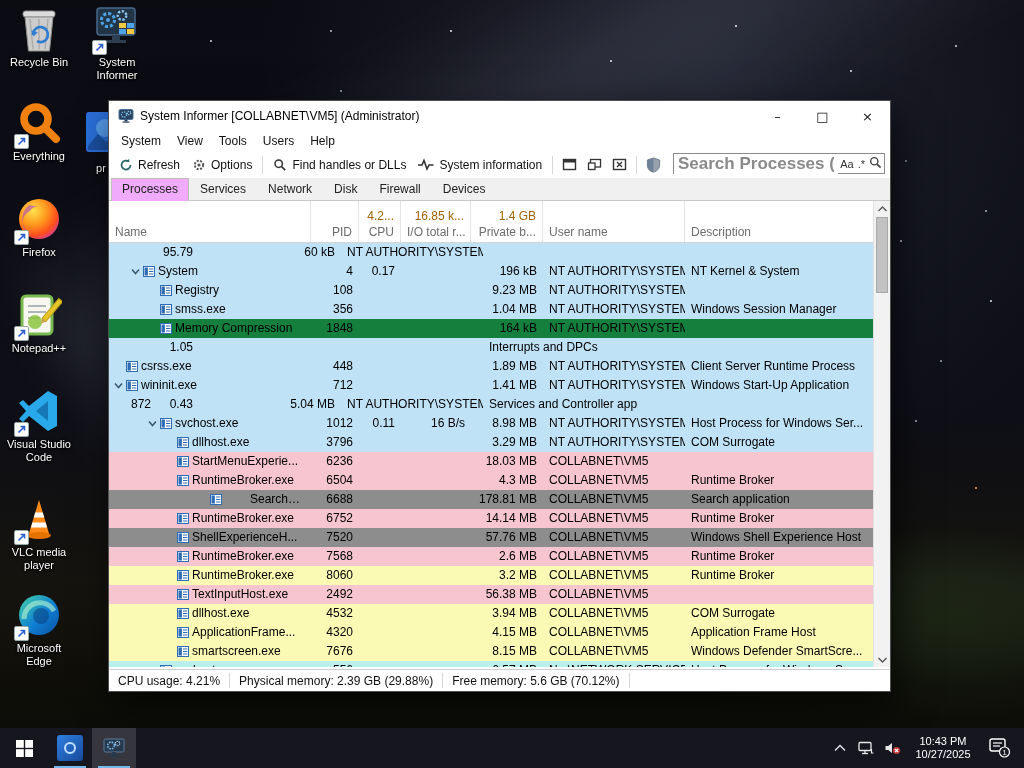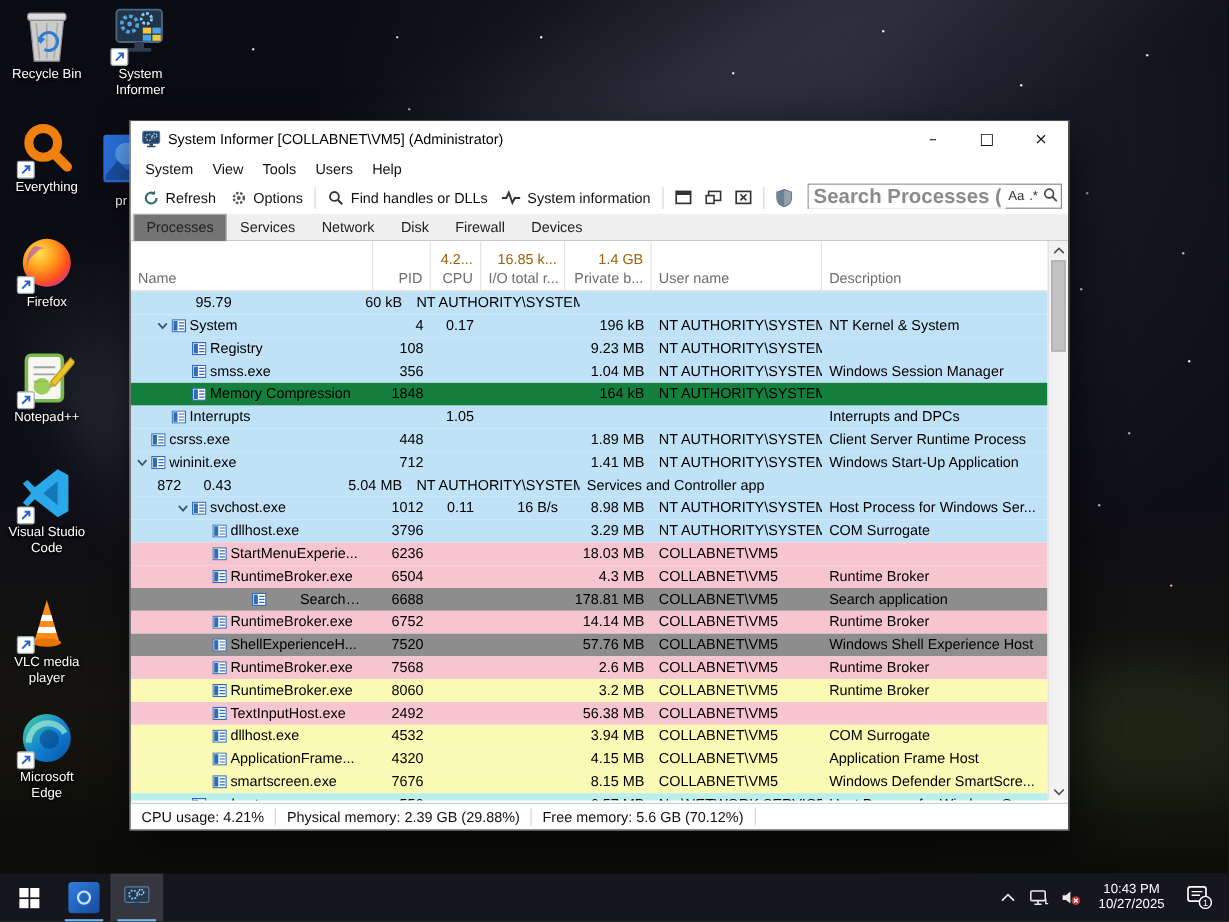--- a/index.html
+++ b/index.html
@@ -61,21 +61,21 @@
   .searchbox{position:absolute;right:5px;top:2px;width:212px;height:21px;border:1px solid #8a8a8a;
     display:flex;align-items:center;background:#fff;box-sizing:border-box;}
   .searchbox input{flex:1;border:0;outline:0;font-size:17px;padding:0 4px;min-width:0;
     font-family:"Liberation Sans",sans-serif;color:#c2410c;font-weight:bold;}
   .searchbox input::placeholder{color:#8a8a8a;}
   .searchbox .sb-glyph{font-size:11px;color:#333;padding:0 2px;white-space:nowrap;}
 
   .tabbar{height:22px;background:#f0f0f0;border-bottom:1px solid #c9c9c9;display:flex;
     align-items:flex-end;padding-left:2px;flex:0 0 auto;}
   .tab{font-size:12px;color:#222;padding:3px 10px 4px;border:1px solid transparent;border-bottom:0;}
-  .tab.active{background:#737373;border-color:#bdbdbd;margin-bottom:-1px;padding-bottom:5px;}
+  .tab.active{background:#f0abfc;border-color:#bdbdbd;margin-bottom:-1px;padding-bottom:5px;}
 
   
   .listwrap{position:relative;flex:1 1 auto;overflow:hidden;}
   .header{display:flex;height:42px;width:764px;background:#fff;border-bottom:1px solid #d5d5d5;box-sizing:border-box;}
   .hcell{box-sizing:border-box;border-right:1px solid #e4e4e4;display:flex;flex-direction:column;
     justify-content:flex-end;padding:2px 6px 3px;overflow:hidden;}
   .hcell .total{font-size:12px;color:#a16207;text-align:right;white-space:nowrap;}
   .hcell .hlabel{font-size:12px;color:#6d6d6d;white-space:nowrap;margin-top:2px;}
   .hcell.num .hlabel{text-align:right;}
   
@@ -481,33 +481,20 @@
               <span class="pname">Memory Compression</span>
             </div>
             <div class="pcell c-pid num">1848</div>
             <div class="pcell c-cpu num"></div>
             <div class="pcell c-io num"></div>
             <div class="pcell c-priv num">164 kB</div>
             <div class="pcell c-user">NT AUTHORITY\SYSTEM</div>
             <div class="pcell c-desc"></div>
           </div>
           <div class="prow" style="background: rgb(192, 226, 247);">
-            <div class="pcell namecell c-name" style="padding-left: 21px;">
-              <span class="chev"></span>
-              <span class="pic">
-                <svg width="12" height="11" viewBox="0 0 12 11">
-                  <rect x="0.5" y="0.5" width="11" height="10" fill="#fff" stroke="#2e6db4"></rect>
-                  <rect x="1.5" y="1.5" width="3.4" height="8" fill="#2e6db4"></rect>
-                  <line x1="6" y1="3" x2="10.4" y2="3" stroke="#2e6db4"></line>
-                  <line x1="6" y1="5.5" x2="10.4" y2="5.5" stroke="#2e6db4"></line>
-                  <line x1="6" y1="8" x2="10.4" y2="8" stroke="#2e6db4"></line>
-                </svg>
-              </span>
-              <span class="pname">Interrupts</span>
-            </div>
             <div class="pcell c-pid num"></div>
             <div class="pcell c-cpu num">1.05</div>
             <div class="pcell c-io num"></div>
             <div class="pcell c-priv num"></div>
             <div class="pcell c-user"></div>
             <div class="pcell c-desc">Interrupts and DPCs</div>
           </div>
           <div class="prow" style="background: rgb(192, 226, 247);">
             <div class="pcell namecell c-name" style="padding-left: 4px;">
               <span class="chev"></span>

